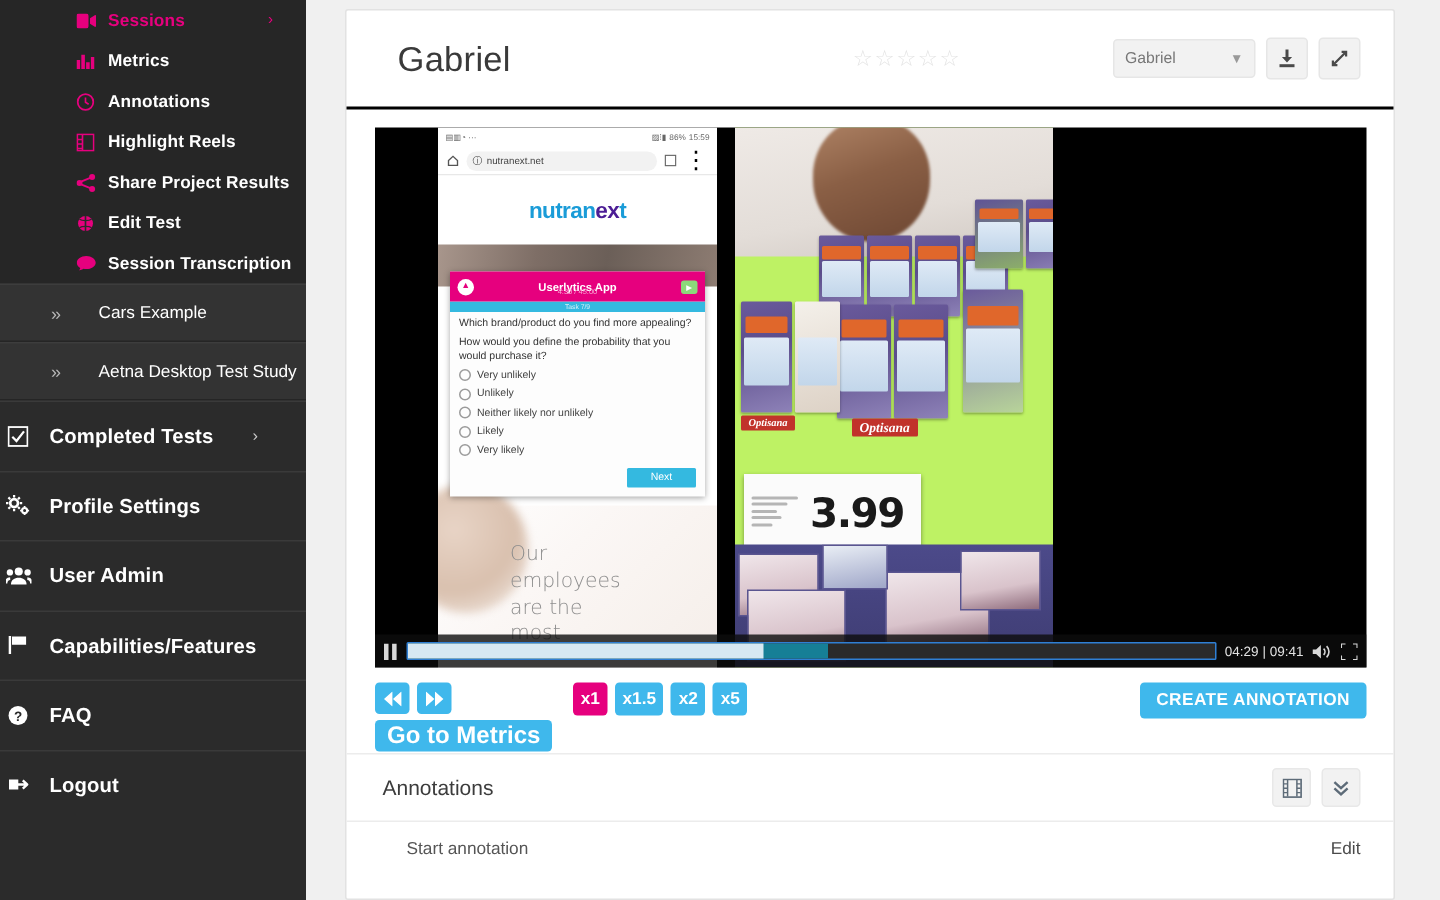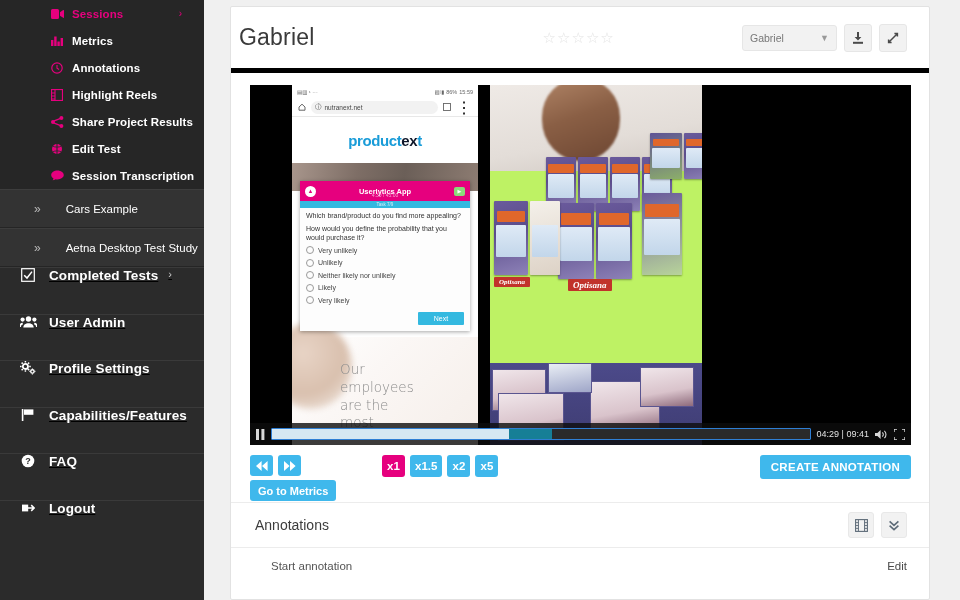--- a/index.html
+++ b/index.html
@@ -55,27 +55,26 @@
     border-bottom: 1px solid #252525;
     padding-left: 34px;
     cursor: pointer;
   }
   .proj-item .chev {
     color: #b9b9b9; font-size: 12px; margin-right: 13px; line-height: 1;
   }
   .proj-item .lbl { font-size: 11.5px; color: #ffffff; white-space: nowrap; padding-left: 12px; }
 
   .main-item {
-    display: flex; align-items: flex-start;
+    display: flex; align-items: center;
     height: 46.5px;
     border-top: 1px solid #3a3a3a;
-    padding-left: 16px;
+    padding-left: 0;
     cursor: pointer;
     background: #2b2b2b;
-    text-decoration: underline;
   }
   .main-item .ic {
     width: 24px; display: flex; align-items: center; justify-content: center;
     color: #ffffff; margin-right: 9px;
   }
   .main-item .lbl {
     font-size: 13.5px; font-weight: bold; color: #ffffff;
     white-space: nowrap; letter-spacing: .1px;
   }
   .main-item .caret { margin-left: auto; margin-right: 32px; color: #cccccc; font-size: 11px; }
@@ -94,22 +93,22 @@
     border: 1px solid #e2e2e2;
     width: 100%;
     height: 100%;
     border-radius: 2px;
   }
 
   
   .hdr {
     display: flex; align-items: center;
     height: 66px;
-    padding: 0 22px 0 8px;
-    border-bottom: 5px solid #000000;
+    padding: 0 22px 0 34px;
+    border-bottom: 2px solid #000000;
   }
   .hdr-title {
     font-size: 23px; color: #3a3a3a; font-weight: normal;
     letter-spacing: .2px;
   }
   .stars { margin-left: 228px; display: flex; gap: 1px; }
   .stars span { color: #e4e4e4; font-size: 15px; line-height: 1; }
   .hdr-right { margin-left: auto; display: flex; align-items: center; gap: 7px; }
   .select-box {
     width: 95px; height: 26px;
@@ -160,21 +159,21 @@
     flex: 1; height: 13px; background: #f2f2f2; border-radius: 7px;
     display: flex; align-items: center; gap: 3px; padding: 0 4px;
     font-size: 6.5px; color: #444;
   }
   .brandbar {
     height: 46px; background: #fff;
     display: flex; align-items: center; justify-content: center;
   }
   .brand { font-size: 15px; font-weight: bold; letter-spacing: -.4px; }
   .brand .b1 { color: #1a9cd8; }
-  .brand .b2 { color: #0f172a; }
+  .brand .b2 { color: #4c1d95; }
   .brand .b3 { color: #1a9cd8; }
   .photo-strip {
     height: 28px;
     background: linear-gradient(100deg,#a8968c 0%, #7e6e66 35%, #6b5f58 60%, #8d7c72 100%);
     position: relative;
   }
   .ul-panel {
     position: absolute; left: 8px; top: 96px;
     width: 170px;
     background: #fdfdfd;
@@ -347,21 +346,21 @@
     min-width: 23px; height: 22px; padding: 0 5px;
     background: #3fb8ec; border-radius: 3px;
     display: flex; align-items: center; justify-content: center;
     color: #fff; font-size: 11.5px; font-weight: bold; cursor: pointer;
   }
   .spd.on { background: #e6007e; }
   .goto {
     position: absolute; left: 0; top: 25px;
     height: 21px; background: #3fb8ec; border-radius: 3px;
     display: flex; align-items: center; padding: 0 8px;
-    color: #fff; font-size: 11px; font-weight: bold; cursor: pointer;
+    color: #fff; font-size: 16px; font-weight: bold; cursor: pointer;
     white-space: nowrap;
   }
   .create-btn {
     margin-left: auto;
     height: 24px; background: #3fb8ec; border-radius: 3px;
     display: flex; align-items: center; padding: 0 11px;
     color: #fff; font-size: 11.5px; font-weight: bold; cursor: pointer;
     white-space: nowrap; letter-spacing: .3px;
   }
 
@@ -484,45 +483,45 @@
 
     <div class="main-item">
       <span class="ic">
         <svg width="14" height="14" viewBox="0 0 14 14">
             <rect x="0.7" y="0.7" width="12.6" height="12.6" fill="none" stroke="currentColor" stroke-width="1.2"></rect>
             <path d="M3.2 7.2 6 10l5-6.4" stroke="currentColor" stroke-width="1.5" fill="none"></path>
           </svg>
       </span>
       <span class="lbl">Completed Tests</span>
       <span class="caret">›</span>
+    </div>
+
+    <div class="main-item">
+      <span class="ic">
+        <svg width="16" height="14" viewBox="0 0 16 14">
+            <circle cx="5.4" cy="5.4" r="2.6" fill="none" stroke="currentColor" stroke-width="1.8"></circle>
+            <path d="M5.4 0v1.6M5.4 9.2v1.6M0 5.4h1.6M9.2 5.4h1.6M1.6 1.6l1.2 1.2M8 8l1.2 1.2M9.2 1.6 8 2.8M2.8 8 1.6 9.2" stroke="currentColor" stroke-width="1.5"></path>
+            <circle cx="12.4" cy="10.4" r="1.7" fill="none" stroke="currentColor" stroke-width="1.4"></circle>
+            <path d="M12.4 7.4v1M12.4 12.4v1M9.4 10.4h1M14.4 10.4h1" stroke="currentColor" stroke-width="1.2"></path>
+          </svg>
+      </span>
+      <span class="lbl">Profile Settings</span>
     </div>
 
     <div class="main-item">
       <span class="ic">
         <svg width="17" height="13" viewBox="0 0 17 13">
             <circle cx="8.5" cy="4" r="2.7" fill="currentColor"></circle>
             <path d="M3.3 12.6c0-2.9 2.3-4.4 5.2-4.4s5.2 1.5 5.2 4.4z" fill="currentColor"></path>
             <circle cx="2.6" cy="4.6" r="2.1" fill="currentColor"></circle>
             <circle cx="14.4" cy="4.6" r="2.1" fill="currentColor"></circle>
             <path d="M0 12c0-2 1-3.2 2.8-3.3M17 12c0-2-1-3.2-2.8-3.3" stroke="currentColor" stroke-width="1.8" fill="none"></path>
           </svg>
       </span>
       <span class="lbl">User Admin</span>
-    </div>
-
-    <div class="main-item">
-      <span class="ic">
-        <svg width="16" height="14" viewBox="0 0 16 14">
-            <circle cx="5.4" cy="5.4" r="2.6" fill="none" stroke="currentColor" stroke-width="1.8"></circle>
-            <path d="M5.4 0v1.6M5.4 9.2v1.6M0 5.4h1.6M9.2 5.4h1.6M1.6 1.6l1.2 1.2M8 8l1.2 1.2M9.2 1.6 8 2.8M2.8 8 1.6 9.2" stroke="currentColor" stroke-width="1.5"></path>
-            <circle cx="12.4" cy="10.4" r="1.7" fill="none" stroke="currentColor" stroke-width="1.4"></circle>
-            <path d="M12.4 7.4v1M12.4 12.4v1M9.4 10.4h1M14.4 10.4h1" stroke="currentColor" stroke-width="1.2"></path>
-          </svg>
-      </span>
-      <span class="lbl">Profile Settings</span>
     </div>
 
     <div class="main-item">
       <span class="ic">
         <svg width="14" height="14" viewBox="0 0 14 14">
             <path d="M1.6 1v12" stroke="currentColor" stroke-width="1.6"></path>
             <path fill="currentColor" d="M3 1.4h9.4v5.4H3z"></path>
           </svg>
       </span>
       <span class="lbl">Capabilities/Features</span>
@@ -609,21 +608,21 @@
               <span>nutranext.net</span>
             </span>
             <span>
               <svg width="8" height="8" viewBox="0 0 8 8">
                   <rect x=".5" y=".5" width="7" height="7" fill="none" stroke="#666" stroke-width=".9"></rect>
                 </svg>
             </span>
             <span>⋮</span>
           </div>
           <div class="brandbar">
-            <span class="brand"><span class="b1">product</span><span class="b2">ex</span><span class="b3">t</span></span>
+            <span class="brand"><span class="b1">nutran</span><span class="b2">ex</span><span class="b3">t</span></span>
           </div>
           <div class="photo-strip"></div>
 
           <div class="emp-photo">
             <div class="emp-txt">Our<br>employees<br>are the<br>most</div>
           </div>
 
           <div class="ul-panel">
             <div class="ul-head">
               <span class="circ">▲</span>
@@ -708,20 +707,30 @@
           <div class="box-row" style="left:4px;top:116px;">
             <div class="bx" style="width:34px;height:74px;">
                 <span class="tag"></span>
               </div>
             <div class="bx" style="width:30px;height:74px;background:linear-gradient(165deg,#f4f0ea,#ddd2c6);"></div>
           </div>
 
           <span class="optisana" style="left:4px;top:192px;">Optisana</span>
           <span class="optisana" style="left:78px;top:194px;font-size:9px;">Optisana</span>
 
+          <div class="pricecard">
+            <div class="lines">
+              <i style="width:80%"></i>
+                <i style="width:62%"></i>
+                <i style="width:44%"></i>
+                <i style="width:50%"></i>
+                <i style="width:36%"></i>
+            </div>
+            <div class="pval">3.99</div>
+          </div>
 
           <div class="bottom-boxes">
             <span class="bb" style="left:2px;top:6px;width:54px;height:42px;"></span>
             <span class="bb" style="left:8px;top:30px;width:66px;height:48px;"></span>
             <span class="bb" style="left:100px;top:18px;width:70px;height:50px;"></span>
             <span class="bb" style="left:150px;top:4px;width:54px;height:40px;"></span>
             <span class="bb" style="left:58px;top:0px;width:44px;height:30px;background:linear-gradient(170deg,#e9eef5,#9fa6c8);"></span>
           </div>
         </div>
 

